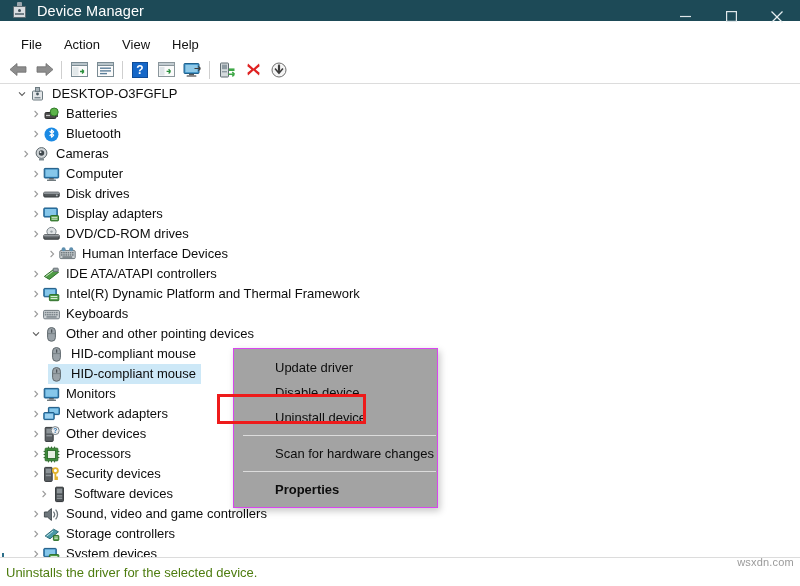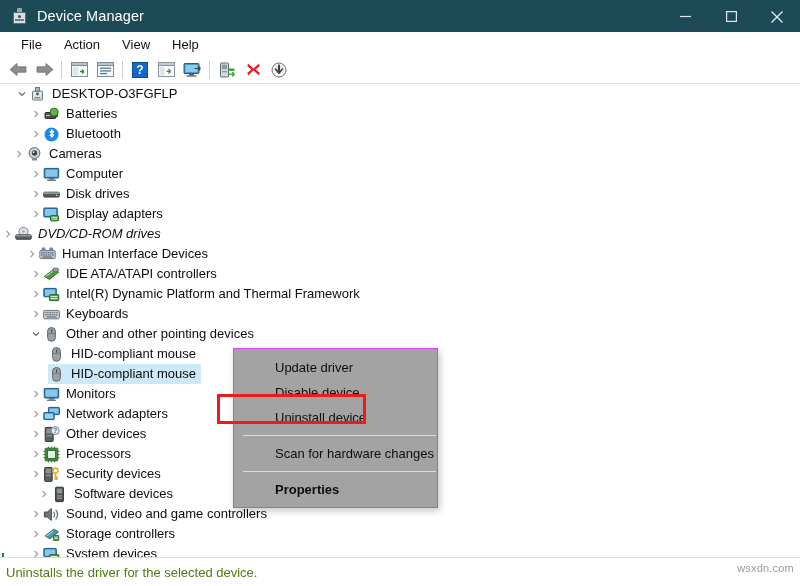--- a/index.html
+++ b/index.html
@@ -17,21 +17,21 @@
     height: 586px;
     overflow: hidden;
     background: #ffffff;
     box-sizing: border-box;
   }
 
   
   .titlebar {
     position: absolute;
     left: 0; top: 0;
-    width: 800px; height: 32px;
+    width: 800px; height: 21px;
     background: #1d4a57;
     display: flex;
     align-items: center;
   }
   .title-icon {
     margin-left: 11px;
     width: 17px; height: 17px;
     position: relative;
     flex: none;
   }
@@ -227,21 +227,21 @@
     align-items: center;
   }
   .status-text {
     font-size: 13px;
     color: #4d7c0f;
     padding-left: 6px;
     white-space: nowrap;
   }
   .watermark {
     position: absolute;
-    right: 6px; bottom: 12px;
+    right: 6px; bottom: 18px;
     font-size: 11px;
     color: #9a9a9a;
     letter-spacing: .2px;
   }
   .pane-caret {
     position: absolute;
     left: 2px; top: 553px;
     width: 2px; height: 12px;
     background: #2d6f8a;
   }
@@ -425,21 +425,21 @@
             </span>
             <span class="node-icon">
               <svg width="17" height="17" viewBox="0 0 17 17">
                 <circle cx="8.5" cy="8.5" r="7" fill="#1b8ae4"></circle>
                 <path d="M6.6 5.2 L10.6 9.2 L8.5 11.2 L8.5 3.8 L10.6 5.8 L6.6 9.8" stroke="#ffffff" stroke-width="1.2" fill="none" stroke-linejoin="round"></path>
               </svg>
             </span>
             <span class="node-label">Bluetooth</span>
           </span>
         </div>
-        <div class="tree-row" style="padding-left: 11px;">
+        <div class="tree-row" style="padding-left: 18px;">
           <span class="row-hit">
             <span class="chev">
               <svg width="8" height="8" viewBox="0 0 8 8">
                 <path d="M2.6 1 L5.6 4 L2.6 7" stroke="#9a9a9a" stroke-width="1.1" fill="none"></path>
               </svg>
             </span>
             <span class="node-icon">
               <svg width="17" height="17" viewBox="0 0 17 17">
                 <circle cx="8.5" cy="7" r="5.4" fill="#cfd4d7" stroke="#5d676c"></circle>
                 <circle cx="8.5" cy="7" r="2.7" fill="#3e474c"></circle>
@@ -497,39 +497,39 @@
                 <rect x="0.8" y="2" width="13.5" height="9" rx="0.8" fill="#2f7fb5" stroke="#1d5a85"></rect>
                 <rect x="1.9" y="3" width="11.3" height="6.9" fill="#86c7ea"></rect>
                 <rect x="7.5" y="9.5" width="8" height="5.4" rx="0.7" fill="#4f9c46" stroke="#2f6f2b"></rect>
                 <rect x="8.6" y="10.8" width="5.8" height="1.1" fill="#cfe6c9"></rect>
                 <rect x="8.6" y="12.6" width="5.8" height="1.1" fill="#cfe6c9"></rect>
               </svg>
             </span>
             <span class="node-label">Display adapters</span>
           </span>
         </div>
-        <div class="tree-row" style=" font-style: italic;">
+        <div class="tree-row" style="padding-left: 28px;">
           <span class="row-hit">
             <span class="chev">
               <svg width="8" height="8" viewBox="0 0 8 8">
                 <path d="M2.6 1 L5.6 4 L2.6 7" stroke="#9a9a9a" stroke-width="1.1" fill="none"></path>
               </svg>
             </span>
             <span class="node-icon">
               <svg width="17" height="17" viewBox="0 0 17 17">
                 <ellipse cx="8.5" cy="5.6" rx="4.6" ry="4.2" fill="#dfe3e5" stroke="#7c868b"></ellipse>
                 <circle cx="8.5" cy="5.6" r="1.2" fill="#9aa3a8"></circle>
                 <rect x="0.8" y="8.8" width="15.4" height="4.4" rx="1" fill="#5a6063" stroke="#35393c"></rect>
                 <rect x="0.8" y="8.8" width="15.4" height="1.6" fill="#949a9e"></rect>
               </svg>
             </span>
             <span class="node-label">DVD/CD-ROM drives</span>
           </span>
         </div>
-        <div class="tree-row" style="padding-left: 24px;">
+        <div class="tree-row" style="padding-left: 44px;">
           <span class="row-hit">
             <span class="chev">
               <svg width="8" height="8" viewBox="0 0 8 8">
                 <path d="M2.6 1 L5.6 4 L2.6 7" stroke="#9a9a9a" stroke-width="1.1" fill="none"></path>
               </svg>
             </span>
             <span class="node-icon">
               <svg width="17" height="17" viewBox="0 0 17 17">
                 <rect x="0.8" y="4.6" width="15.4" height="8" rx="1" fill="#c9ced1" stroke="#6e787d"></rect>
                 <g fill="#6e787d">

